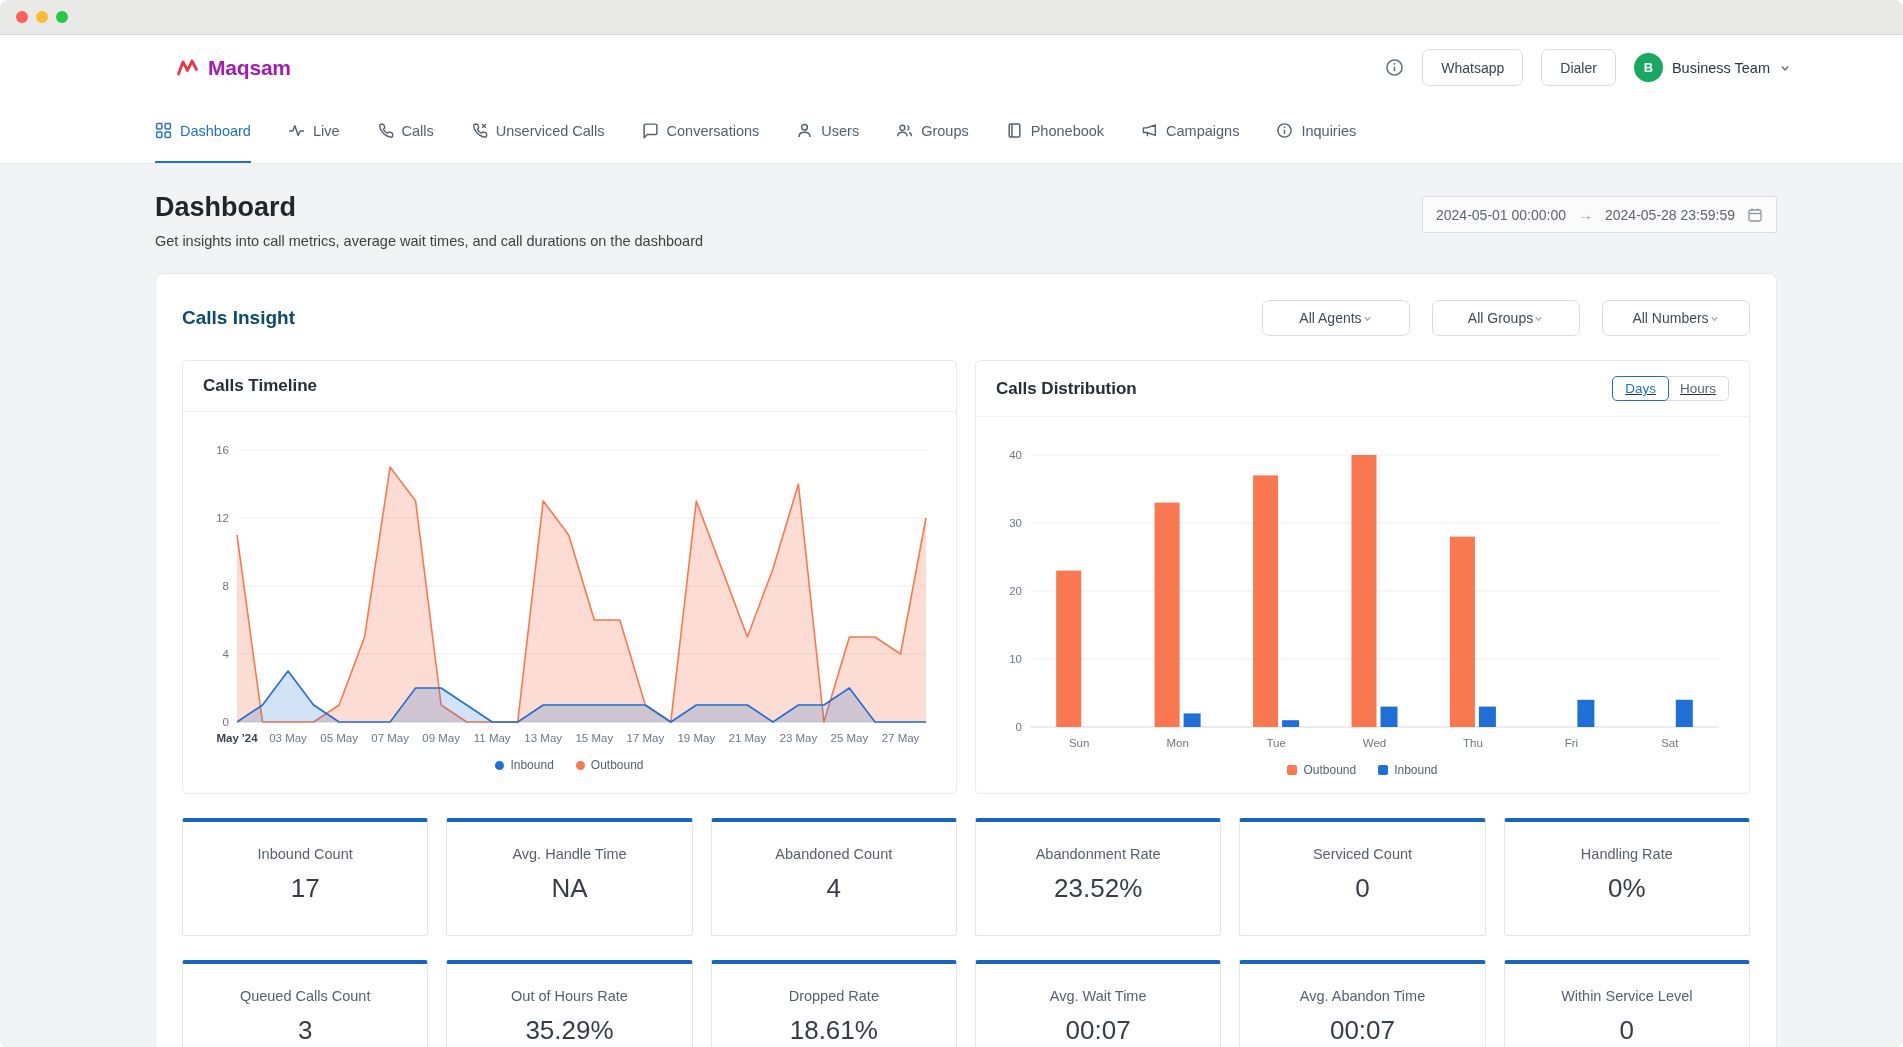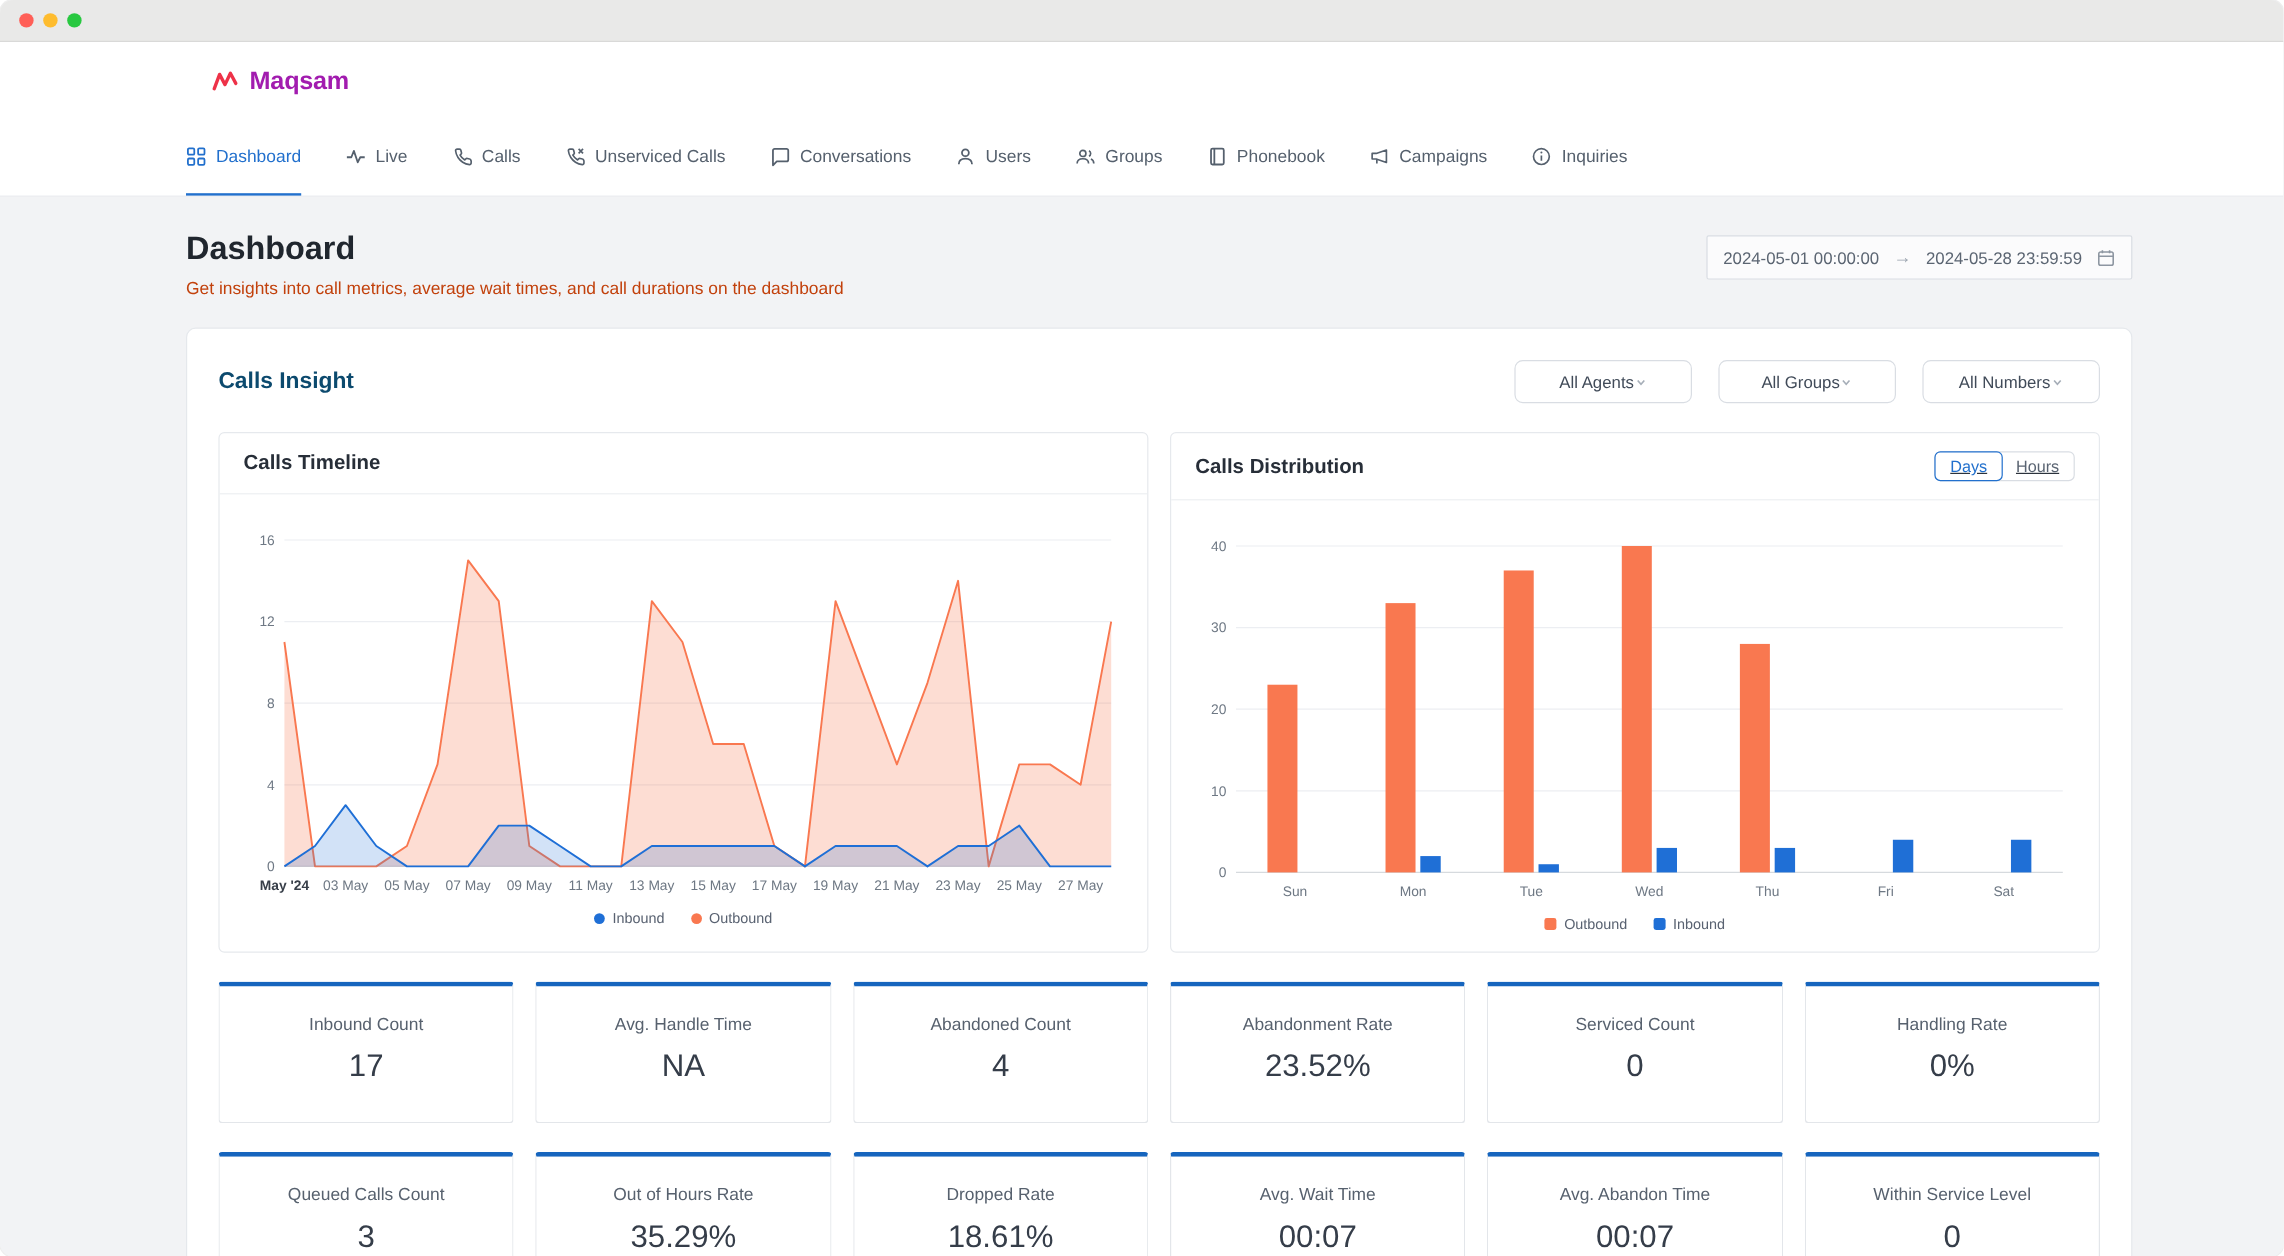--- a/index.html
+++ b/index.html
@@ -32,21 +32,21 @@
   .chev{color:#6b7480;display:flex;align-items:center;}
   
   .tabbar{height:63px;background:#fff;border-bottom:1px solid #e7e9ed;display:flex;gap:37px;padding-left:155px;align-items:stretch;}
   .tab{display:flex;align-items:center;gap:8px;color:#55606d;font-size:14.5px;border-bottom:2px solid transparent;cursor:pointer;}
   .tab svg{width:17px;height:17px;}
   .tab.active{color:var(--accent,#2270cd);border-bottom-color:var(--accent,#2270cd);font-weight:500;}
   
   .main{height:885px;box-sizing:border-box;padding:28px 126px 0 155px;background:#f2f3f5;overflow:hidden;}
   .page-head{display:flex;justify-content:space-between;margin-bottom:24px;}
   .page-title{font-size:27px;font-weight:600;color:#20262e;margin:0 0 10px;}
-  .page-sub{font-size:14.5px;color:#c2410c;margin:0;}
+  .page-sub{font-size:14.5px;color:#404040;margin:0;}
   .date-range{height:37px;box-sizing:border-box;margin-top:4px;display:flex;align-items:center;gap:12px;padding:0 13px;border:1px solid #d9dde3;border-radius:2px;background:#fbfbfc;color:#5b6572;font-size:14px;cursor:pointer;}
   .date-range .arrow{color:#9aa3ae;font-size:15px;}
   .cal-icon{color:#8d96a1;display:flex;}
   
   .insight-card{background:#fff;border:1px solid #e5e8ec;border-radius:8px;padding:26px;}
   .insight-head{display:flex;justify-content:space-between;align-items:center;margin-bottom:24px;}
   .insight-title{font-size:19px;font-weight:700;color:#0c4a6e;}
   .filters{display:flex;gap:22px;}
   .select{width:148px;height:36px;box-sizing:border-box;border:1px solid #d9dde3;border-radius:7px;background:#fff;display:flex;align-items:center;justify-content:center;padding:0 12px;font-size:14px;color:#414b59;cursor:pointer;}
   .select .chev{color:#a6aeb8;}
@@ -85,20 +85,40 @@
   </div>
 
   <header class="app-header">
     <div class="brand">
       <span class="brand-mark">
         <svg width="24" height="21" viewBox="0 0 24 20" fill="none" stroke="#ee3248" stroke-width="2.8" stroke-linecap="round" stroke-linejoin="round">
           <path d="M2.5 16.5 L7 4.5 L11.5 13 L16 3.5 L20.5 12"></path>
         </svg>
       </span>
       <span class="brand-name">Maqsam</span>
+    </div>
+    <div class="header-right">
+      <span class="icon-btn">
+        <svg width="19" height="19" viewBox="0 0 16 16" fill="none" stroke="currentColor" stroke-width="1.3">
+          <circle cx="8" cy="8" r="6.4"></circle>
+          <line x1="8" y1="7.3" x2="8" y2="11.2"></line>
+          <circle cx="8" cy="4.9" r="0.8" fill="currentColor" stroke="none"></circle>
+        </svg>
+      </span>
+      <button class="btn">Whatsapp</button>
+      <button class="btn">Dialer</button>
+      <div class="account">
+        <span class="avatar">B</span>
+        <span class="account-name">Business Team</span>
+        <span class="chev">
+          <svg width="12" height="12" viewBox="0 0 16 16" fill="none" stroke="currentColor" stroke-width="2">
+              <polyline points="4,6 8,10.5 12,6"></polyline>
+            </svg>
+        </span>
+      </div>
     </div>
   </header>
 
   <nav class="tabbar">
     <div class="tab active">
       <svg viewBox="0 0 16 16" fill="none" stroke="currentColor" stroke-width="1.4">
           <rect x="1.5" y="1.5" width="5" height="5" rx="1"></rect>
           <rect x="9.5" y="1.5" width="5" height="5" rx="1"></rect>
           <rect x="1.5" y="9.5" width="5" height="5" rx="1"></rect>
           <rect x="9.5" y="9.5" width="5" height="5" rx="1"></rect>

